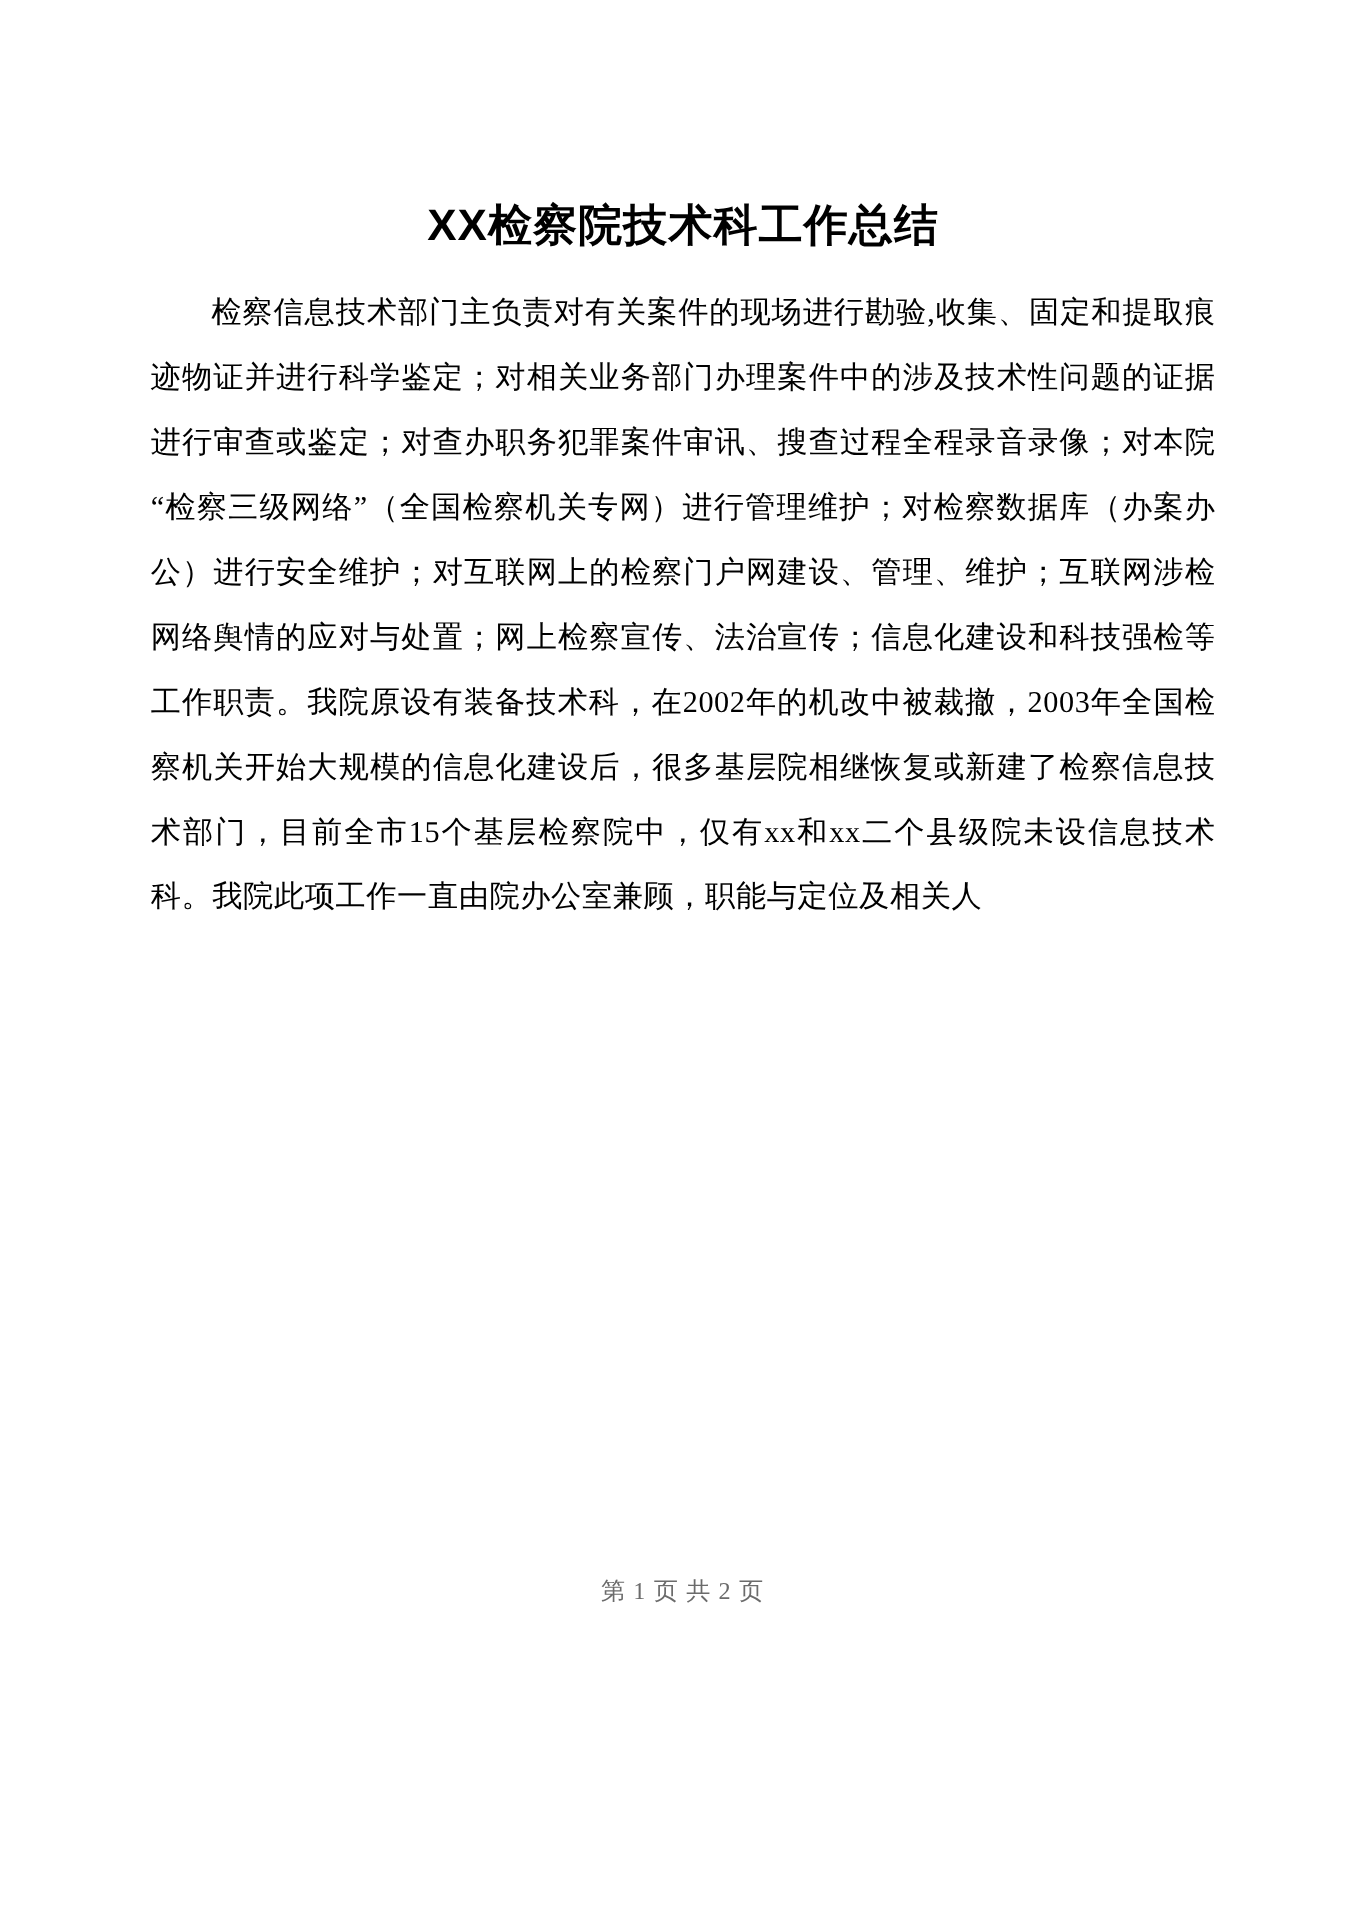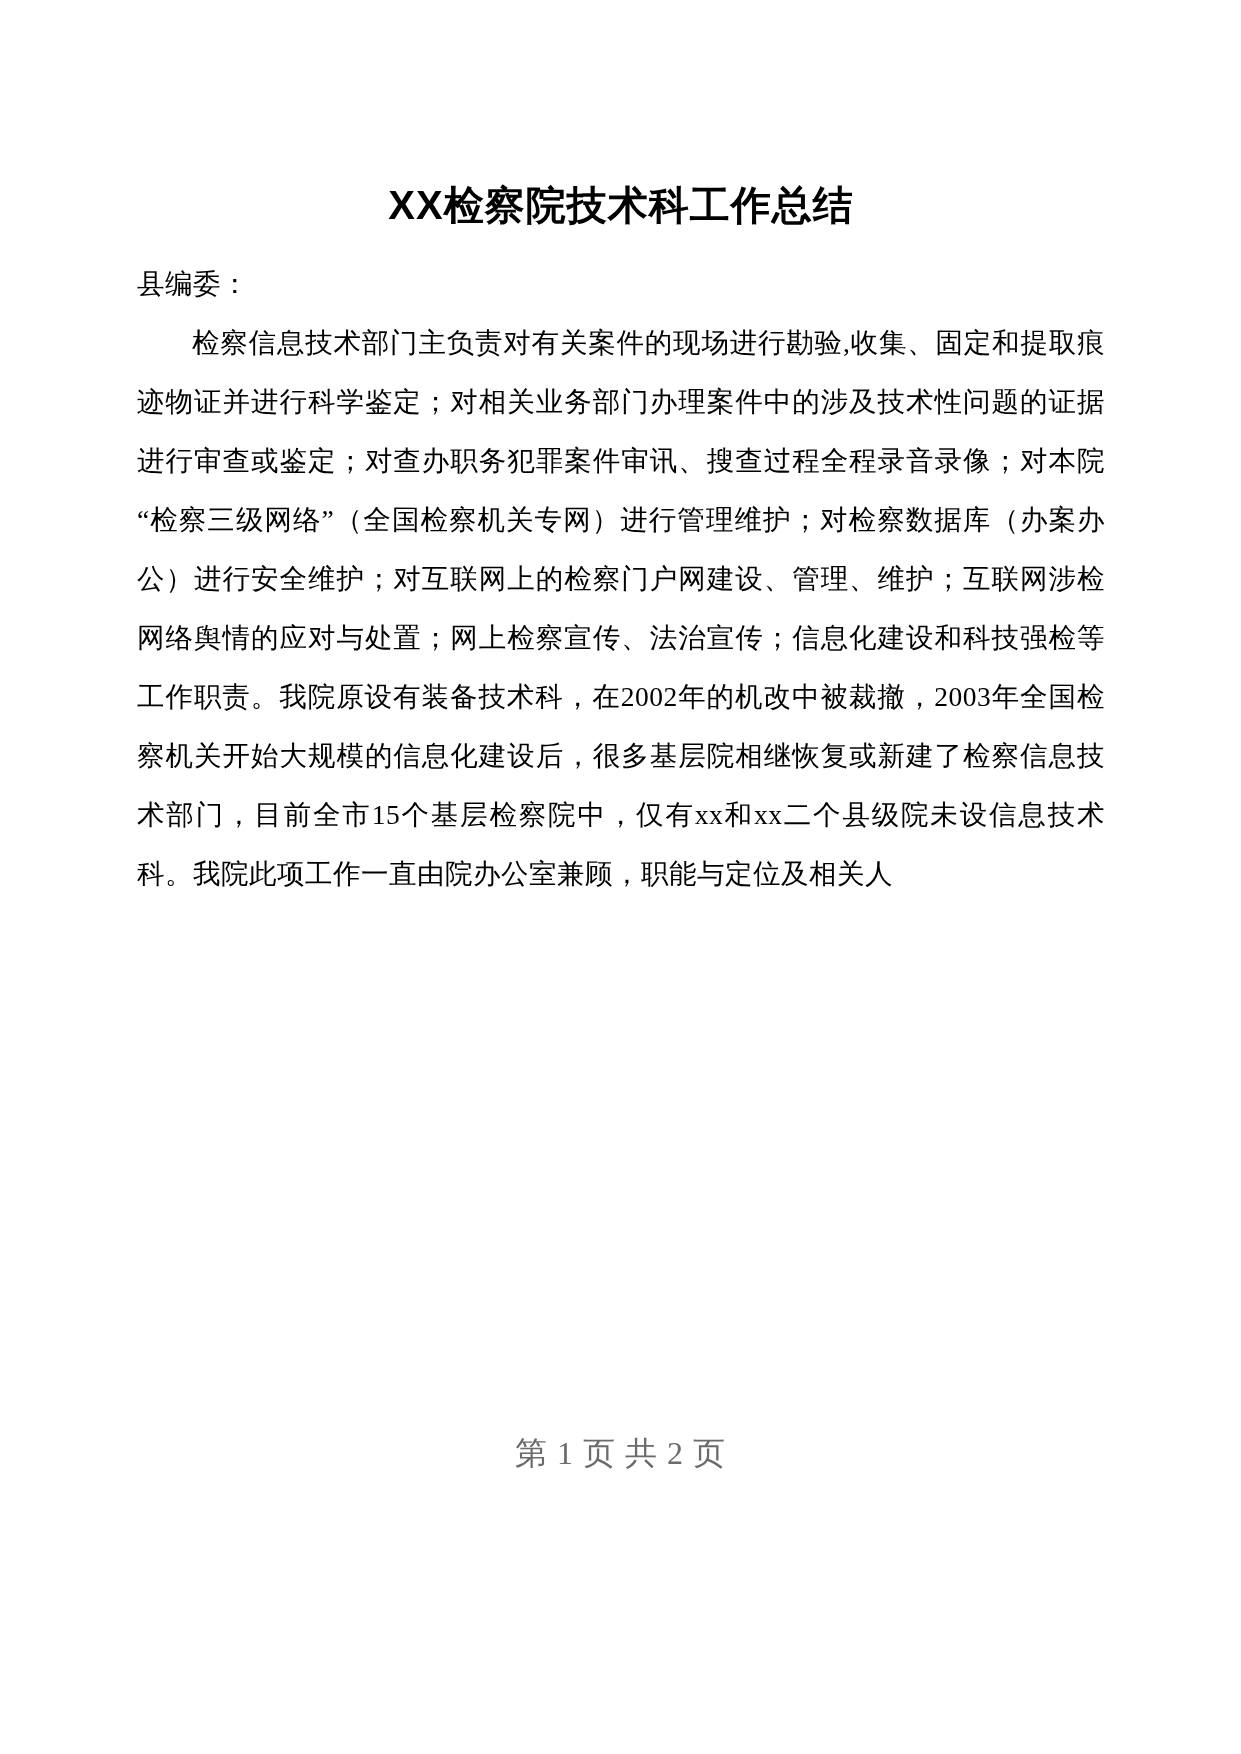--- a/index.html
+++ b/index.html
@@ -53,37 +53,36 @@
   }
   .para + .para {
     margin-top: 0;
   }
   .footer {
     position: absolute;
     left: 0;
     top: 1432px;
     width: 100%;
     text-align: center;
-    font-size: 32px;
+    font-size: 22px;
     color: #6b6b6b;
     letter-spacing: 1px;
     font-family: "Liberation Serif", "DejaVu Serif", serif;
   }
 </style>
 </head>
 <body>
 
 <div class="page">
 
   <div class="content">
 
     <h1 class="doc-title">XX检察院技术科工作总结</h1>
 
 
-    <p class="para noindent">县编委：</p>
 
 
     <p class="para indent">检察信息技术部门主负责对有关案件的现场进行勘验,收集、固定和提取痕迹物证并进行科学鉴定；对相关业务部门办理案件中的涉及技术性问题的证据进行审查或鉴定；对查办职务犯罪案件审讯、搜查过程全程录音录像；对本院“检察三级网络”（全国检察机关专网）进行管理维护；对检察数据库（办案办公）进行安全维护；对互联网上的检察门户网建设、管理、维护；互联网涉检网络舆情的应对与处置；网上检察宣传、法治宣传；信息化建设和科技强检等工作职责。我院原设有装备技术科，在2002年的机改中被裁撤，2003年全国检察机关开始大规模的信息化建设后，很多基层院相继恢复或新建了检察信息技术部门，目前全市15个基层检察院中，仅有xx和xx二个县级院未设信息技术科。我院此项工作一直由院办公室兼顾，职能与定位及相关人</p>
 
   </div>
 
   <div class="footer">
     <span>第 1 页  共 2 页</span>
   </div>
 

